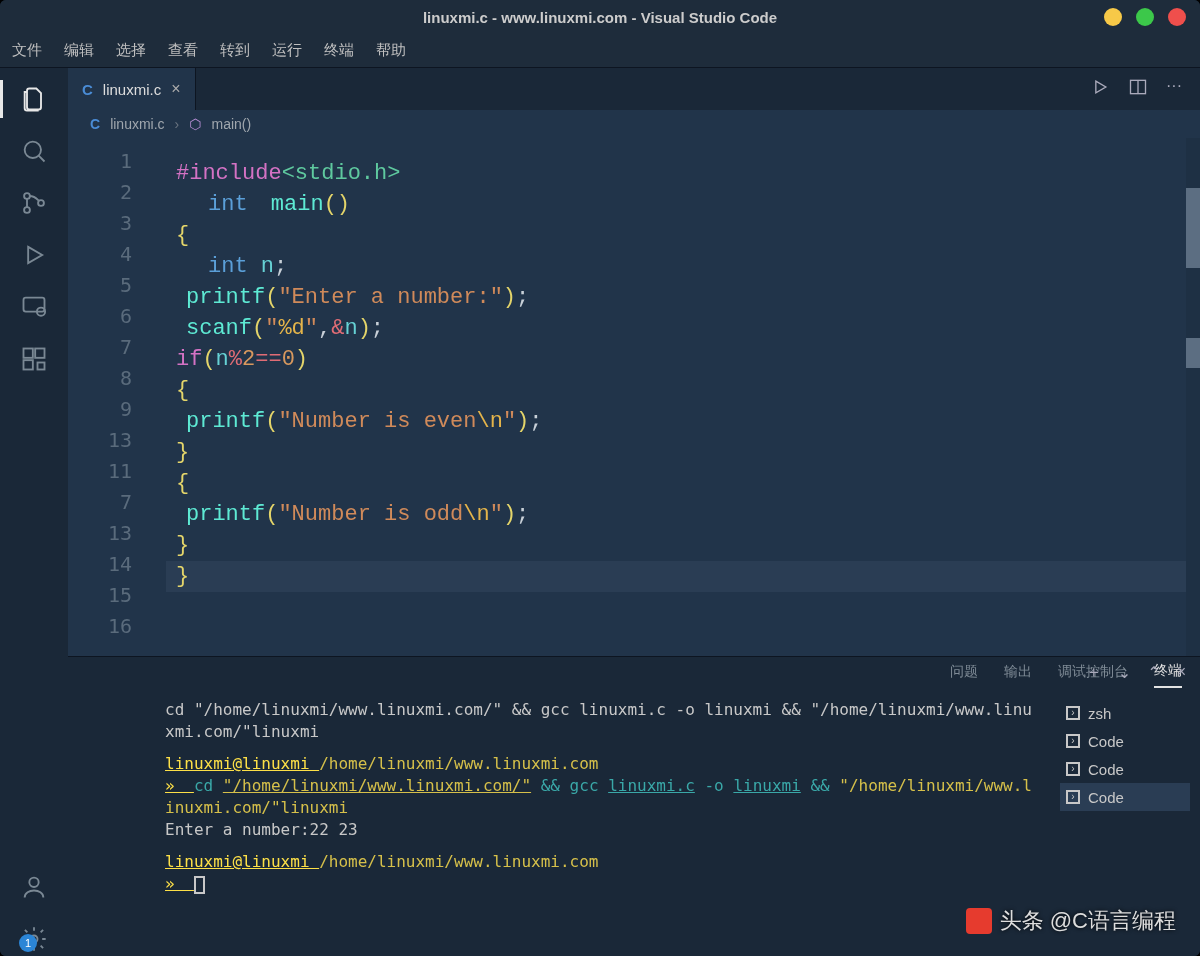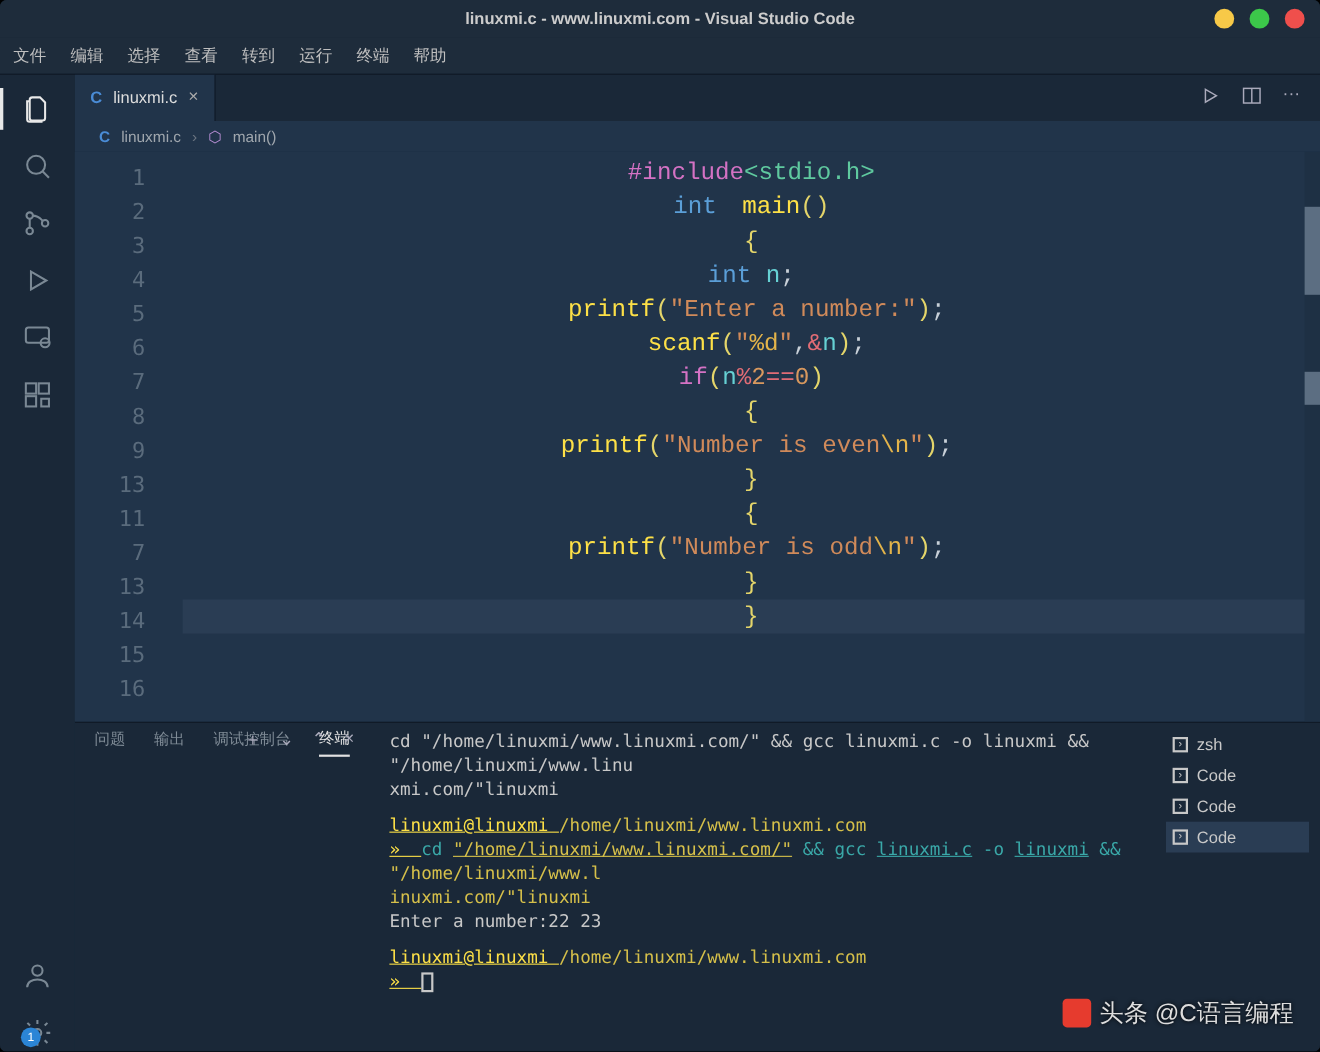--- a/index.html
+++ b/index.html
@@ -26,27 +26,27 @@
 .tab .close { color:#aaa; font-size:16px; cursor:pointer; }
 .tabactions { margin-left:auto; display:flex; gap:18px; padding-right:18px; color:#aab; }
 .tabactions .ic { cursor:pointer; }
 .breadcrumb { height:28px; background:#21344a; display:flex; align-items:center; padding-left:22px; gap:10px; font-size:14px; color:#9fa6ad; }
 .breadcrumb .c-icon { color:#4a8cd6; font-weight:700; }
 .breadcrumb .sep { color:#6a7480; }
 .breadcrumb .sym { color:#b98fd6; }
 .editor { flex:1; background:#21344a; position:relative; overflow:hidden; }
 .gutter { position:absolute; left:0; top:8px; width:90px; text-align:right; padding-right:26px; }
 .gutter div { height:31px; line-height:31px; font-family:"Consolas",monospace; font-size:20px; color:#5a6b7c; }
-.code { position:absolute; left:108px; top:4px; right:10px;text-align:center; }
+.code { position:absolute; left:108px; top:20px; right:10px; }
 .code .line { height:31px; line-height:31px; font-family:"Consolas","Courier New",monospace; font-size:22px; white-space:pre; }
 .code .line.hl { background:#2a3d54; margin-left:-10px; padding-left:10px; }
-.tk-mag { color:#d472c4; } .tk-grn { color:#5fc99f; } .tk-yel { color:#e4d56a; } .tk-cyn { color:#66d1d4; } .tk-blu { color:#5b9fd8; } .tk-fn { color:#fde047;padding-left:10px; } .tk-str { color:#d08a5a; } .tk-esc { color:#e4b44a; } .tk-red { color:#e06c75; } .tk-num { color:#d8985e; } .tk-w { color:#c8d0d8; }
+.tk-mag { color:#d472c4; } .tk-grn { color:#5fc99f; } .tk-yel { color:#e4d56a; } .tk-cyn { color:#66d1d4; } .tk-blu { color:#5b9fd8;margin-left:32px; } .tk-fn { color:#5eead4;padding-left:10px; } .tk-str { color:#d08a5a; } .tk-esc { color:#e4b44a; } .tk-red { color:#e06c75; } .tk-num { color:#d8985e; } .tk-w { color:#c8d0d8; }
 .minimap { position:absolute; right:0; top:0; bottom:0; width:14px; background:#1e3044; }
 .minimap .bar { position:absolute; right:0; width:14px; background:#5c6e82; }
-.panel { height:300px; background:#1a2838; display:flex; border-top:1px solid #0d1521; }
+.panel { height:300px; background:#1a2838; display:flex; flex-direction:column; border-top:1px solid #0d1521;align-items:flex-end; }
 .paneltabs { height:36px; display:flex; align-items:center; padding:0 18px; gap:26px; font-size:14px; color:#7f8b96; position:relative; }
 .paneltabs span { cursor:pointer; padding-bottom:6px; }
 .paneltabs span.active { color:#e2e2e2; border-bottom:2px solid #e2e2e2; }
 .panelactions { position:absolute; right:14px; display:flex; gap:16px; color:#aab; align-items:center; font-size:16px; }
 .panelactions span { cursor:pointer; }
 .panelbody { flex:1; display:flex; min-height:0; }
 .term { flex:1; padding:6px 18px; font-family:"Consolas",monospace; font-size:16px; line-height:22px; color:#c8c8c8; overflow:hidden; }
 .term .g { color:#fde047;text-decoration:underline; } .term .y { color:#d6c04a; } .term .tcy { color:#3aa8a8; }
 .term .u { text-decoration:underline; }
 .term .cursor { display:inline-block; width:11px; height:18px; border:2px solid #c8c8c8; vertical-align:middle; }

